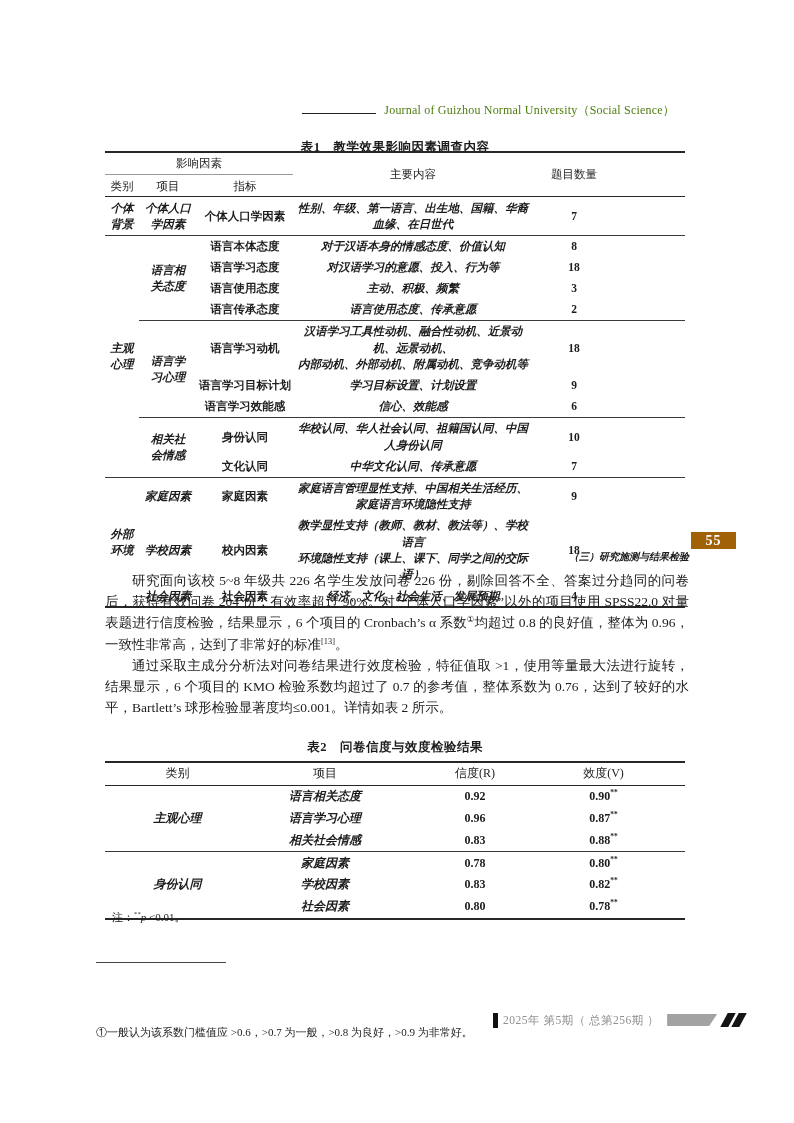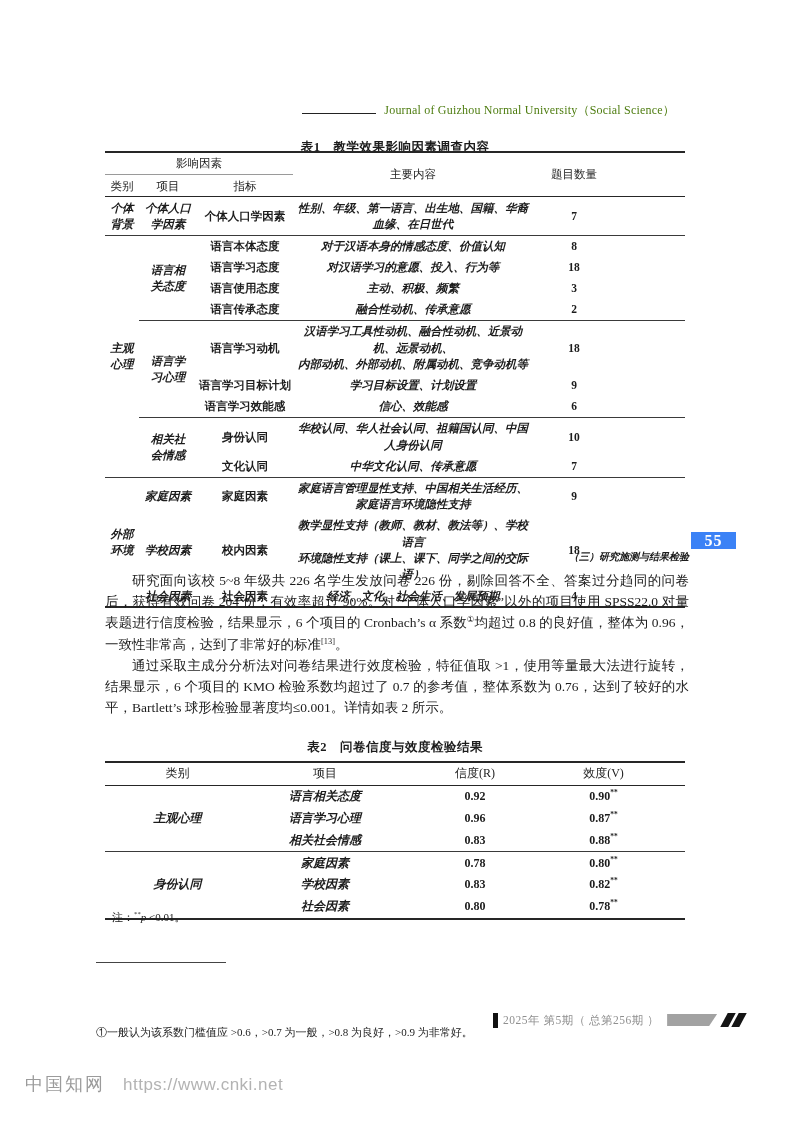--- a/index.html
+++ b/index.html
@@ -28,22 +28,22 @@
   #table1 .cnt,#table1 th.cnt{padding-right:72px;}
   #table2 .val,#table2 th.val{padding-right:30px;}
   .spanner{border-bottom:1px solid #9a9a9a;}
   .hdr-bottom{border-bottom:1.5px solid #262626;}
   tr.cat-start td{border-top:1px solid #3a3a3a;}
   tr.sub-start td{border-top:1px solid #3a3a3a;}
   #table2 thead th{border-bottom:1.5px solid #262626;}
   sup{font-size:.62em;vertical-align:super;line-height:0;}
 
   
-  .badge{position:absolute;left:691px;top:532px;width:45px;height:17px;background:#3b82f6;
-         color:#fff;font-size:16px;font-weight:bold;text-align:center;line-height:17px;letter-spacing:1px;}
+  .badge{position:absolute;left:691px;top:532px;width:45px;height:17px;background:#a16207;
+         color:#fff;font-size:14px;font-weight:bold;text-align:center;line-height:17px;letter-spacing:1px;}
 
   
   .textcol{position:absolute;left:105px;top:546px;width:584px;}
   .textcol h3{margin:0 0 3px 0;font-size:10px;font-weight:600;font-style:italic;text-indent:27px;line-height:21px;text-align:right;}
   .textcol p{margin:0;font-size:13.5px;line-height:21.2px;text-align:justify;text-indent:27px;}
 
   
   .note{position:absolute;left:112px;top:910px;font-size:11px;}
   .note i{font-family:"Liberation Serif",serif;}
 
@@ -121,21 +121,21 @@
           <td class="cont pre">对汉语学习的意愿、投入、行为等</td>
           <td class="cnt">18</td>
         </tr>
         <tr>
           <td class="ind">语言使用态度</td>
           <td class="cont pre">主动、积极、频繁</td>
           <td class="cnt">3</td>
         </tr>
         <tr>
           <td class="ind">语言传承态度</td>
-          <td class="cont pre">融合性动机、传承意愿</td>
+          <td class="cont pre">语言使用态度、传承意愿</td>
           <td class="cnt">2</td>
         </tr>
         <tr class="sub-start">
           <td class="item pre" rowspan="3">语言学
 习心理</td>
           <td class="ind">语言学习动机</td>
           <td class="cont pre">汉语学习工具性动机、融合性动机、近景动机、远景动机、
 内部动机、外部动机、附属动机、竞争动机等</td>
           <td class="cnt">18</td>
         </tr>
@@ -253,18 +253,14 @@
   <div class="footnote">①一般认为该系数门槛值应 &gt;0.6，&gt;0.7 为一般，&gt;0.8 为良好，&gt;0.9 为非常好。</div>
 
   <div class="footer">
     <span class="bar"></span>
     <span class="issue">2025年 第5期（ 总第256期 ）</span>
     <span class="graybar"></span>
     <span class="slash first"></span>
     <span class="slash"></span>
   </div>
 
-  <div class="watermark">
-    <span class="brand">中国知网</span>
-    <span class="url">https://www.cnki.net</span>
-  </div>
 
 </div>
 
 </body></html>

